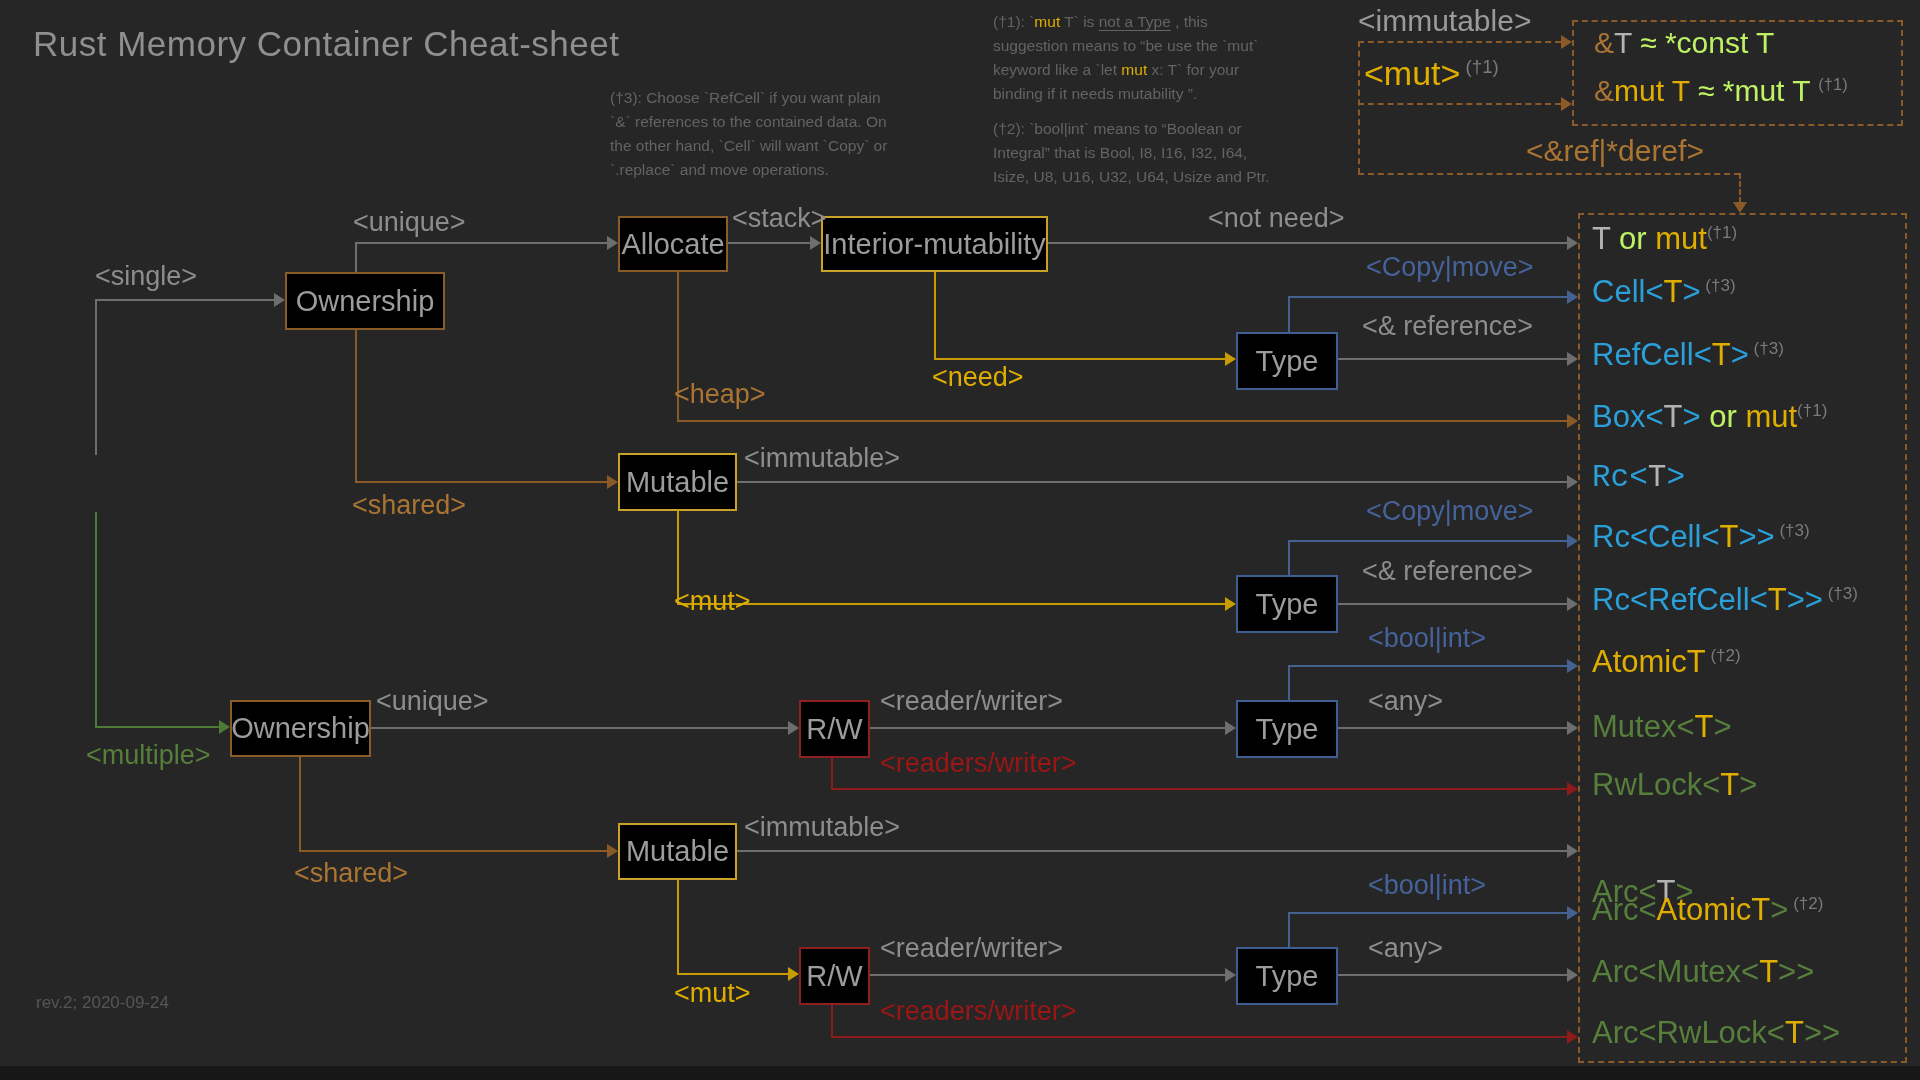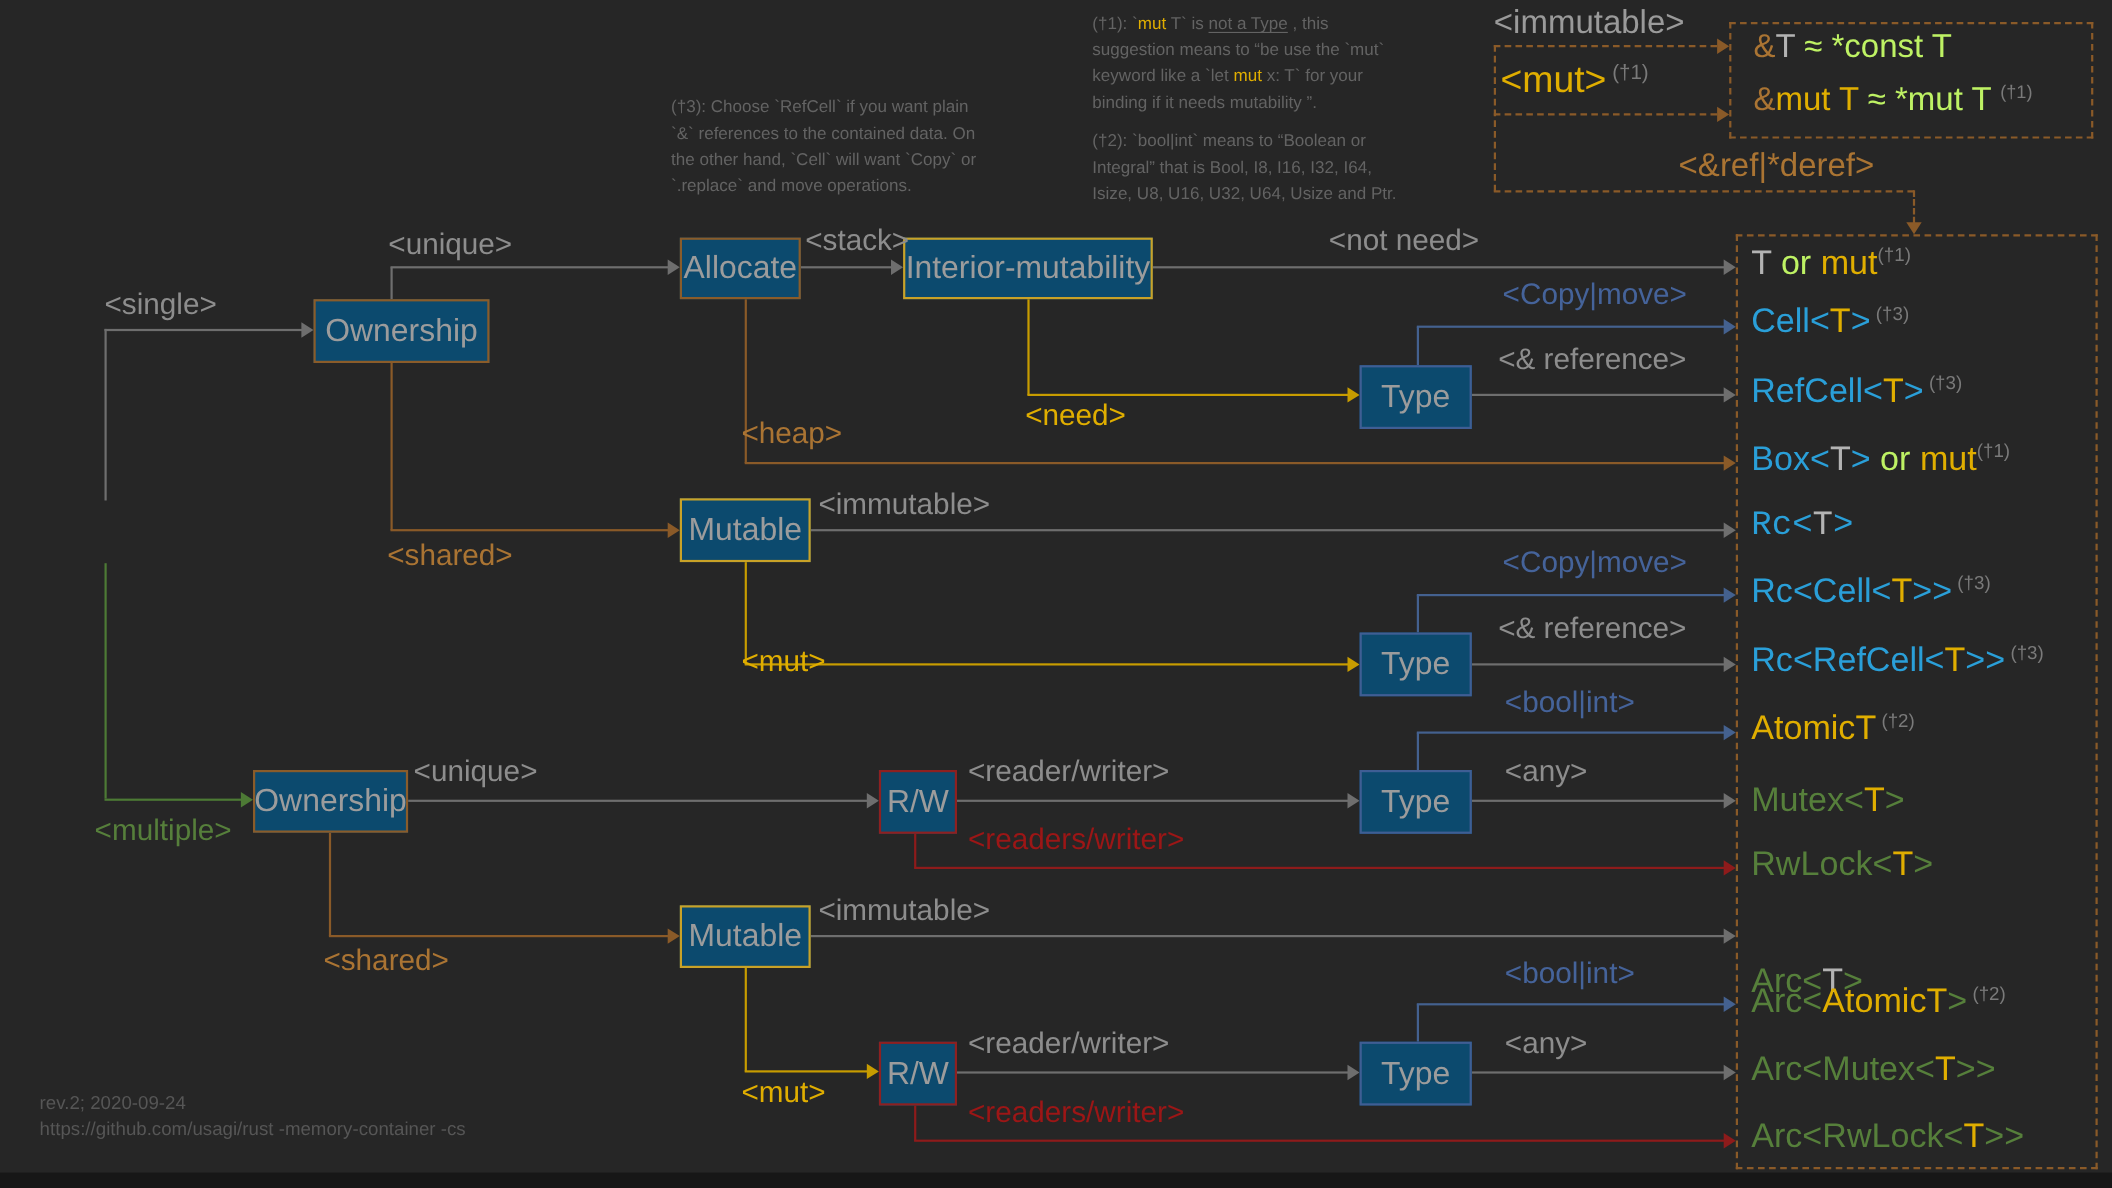--- a/index.html
+++ b/index.html
@@ -3,21 +3,21 @@
 <meta charset="utf-8">
 <style>
   html,body{margin:0;padding:0;background:#1d1d1d;}
   .stage{position:relative;width:1920px;height:1080px;background:#262626;overflow:hidden;
          font-family:"Liberation Sans", sans-serif;}
   .title{position:absolute;left:33px;top:24px;font-size:35px;color:#8f8f8f;letter-spacing:.5px;}
   .note{position:absolute;font-size:15.5px;line-height:24px;color:#636363;}
   .note div{white-space:nowrap;}
   .footer{position:absolute;left:36px;top:991px;font-size:17px;line-height:24px;color:#565656;}
   
-  .node{position:absolute;border:2px solid #8a5c2a;background:#0c4a6e;display:flex;align-items:center;
+  .node{position:absolute;border:2px solid #8a5c2a;background:#000000;display:flex;align-items:center;
         justify-content:center;font-size:29px;color:#9c9c9c;box-sizing:border-box;white-space:nowrap;}
   .b-brown{border-color:#8a5c2a}.b-gold{border-color:#c9a227}.b-steel{border-color:#3f5e94}
   .b-red{border-color:#8e2020}.b-green{border-color:#4a7a38}
   
   .hl,.vl{position:absolute;}
   .hl{height:2px;}.vl{width:2px;}
   .cg{background:#6e6e6e}.cs{background:#44618f}.co{background:#8a5a28}.cy{background:#c79c00}
   .cgr{background:#4d7a35}.crd{background:#8e1b1b}
   .dh{position:absolute;height:0;border-top:2px dashed #8a5a28;}
   .dv{position:absolute;width:0;border-left:2px dashed #8a5a28;}
@@ -38,20 +38,21 @@
   .c-gold{color:#e0ae00}.c-green{color:#567f3b}.c-orange{color:#aa7433}.c-red{color:#9c1616}
   .c-steel{color:#45639a}
   .fs30{font-size:30px}.fs34{font-size:34px}
   .bottomstrip{position:absolute;left:0;top:1066px;width:1920px;height:14px;background:#171717;}
 </style>
 </head>
 <body>
 
 <div class="stage">
 
+  <div class="title">Rust Memory Container Cheat-sheet</div>
 
   <div class="note" style="left:610px;top:86px;">
     <div><span>(†3): Choose `RefCell` if you want plain</span></div>
       <div><span>`&amp;` references to the contained data. On</span></div>
     <div><span>the other hand, `Cell` will want `Copy` or</span></div>
       <div><span>`.replace` and move operations.</span></div>
   </div>
   <div class="note" style="left:993px;top:10px;">
     <div><span>(†1): `</span><span class="c-gold">mut</span><span> T` is </span><span class="u">not a Type</span><span> , this</span></div>
       <div><span>suggestion means to “be use the `mut`</span></div>
@@ -204,17 +205,16 @@
   <div class="trow" style="top:646px;"><span class="c-gold">AtomicT</span><sup class="c-dim"> (†2)</sup></div>
   <div class="trow" style="top:711px;"><span class="c-green">Mutex&lt;</span><span class="c-gold">T</span><span class="c-green">&gt;</span></div>
   <div class="trow" style="top:769px;"><span class="c-green">RwLock&lt;</span><span class="c-gold">T</span><span class="c-green">&gt;</span></div>
   <div class="trow" style="top:876px;"><span class="c-green">Arc&lt;</span><span class="c-light">T</span><span class="c-green">&gt;</span></div>
   <div class="trow" style="top:894px;"><span class="c-green">Arc&lt;</span><span class="c-gold">AtomicT</span><span class="c-green">&gt;</span><sup class="c-dim"> (†2)</sup></div>
   <div class="trow" style="top:956px;"><span class="c-green">Arc&lt;Mutex&lt;</span><span class="c-gold">T</span><span class="c-green">&gt;&gt;</span></div>
   <div class="trow" style="top:1017px;"><span class="c-green">Arc&lt;RwLock&lt;</span><span class="c-gold">T</span><span class="c-green">&gt;&gt;</span></div>
 
   <div class="footer">
     <div>rev.2; 2020-09-24</div>
-    <div>https://github.com/usagi/rust -memory-container -cs</div>
   </div>
 
   <div class="bottomstrip"></div>
 </div>
 
 </body></html>

